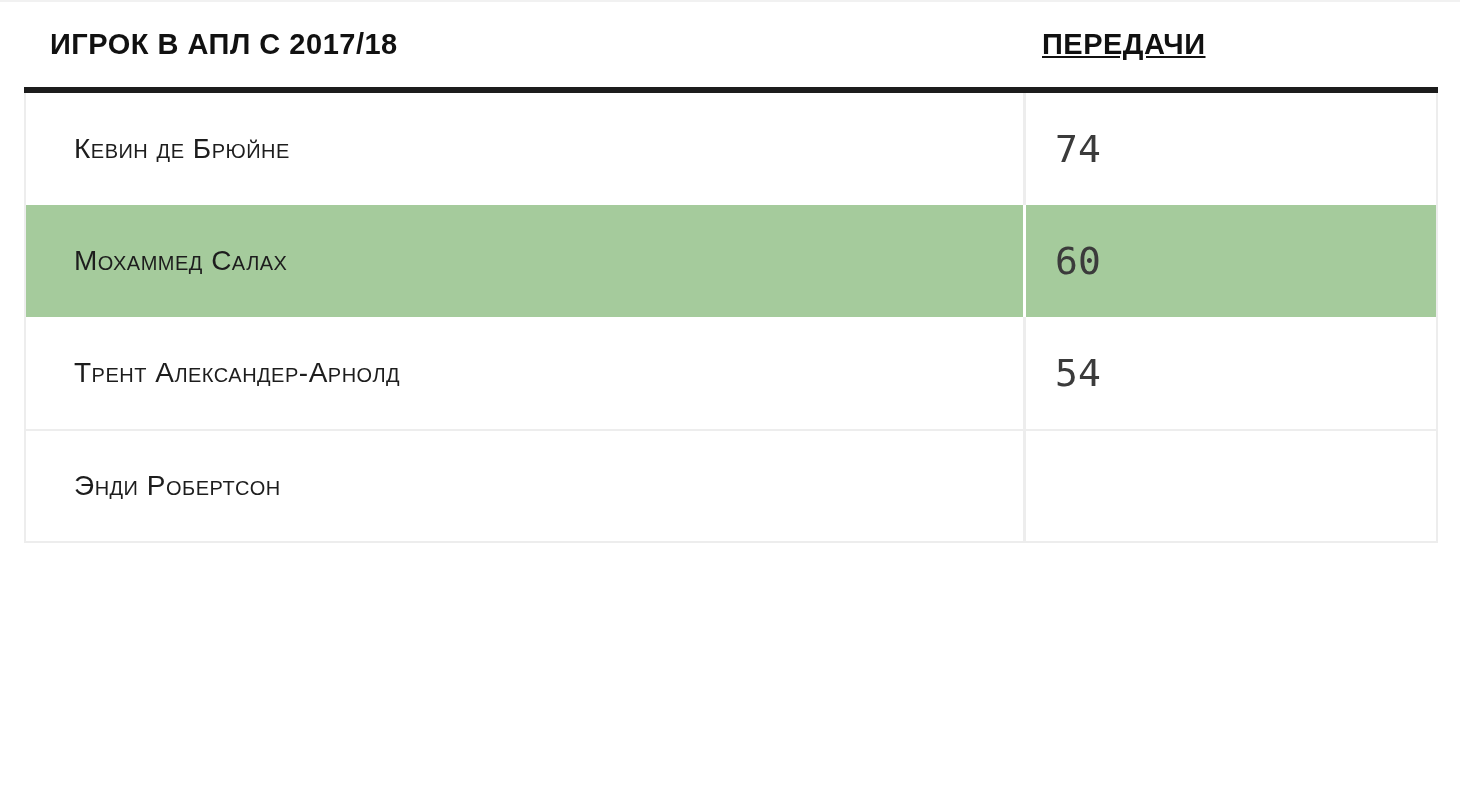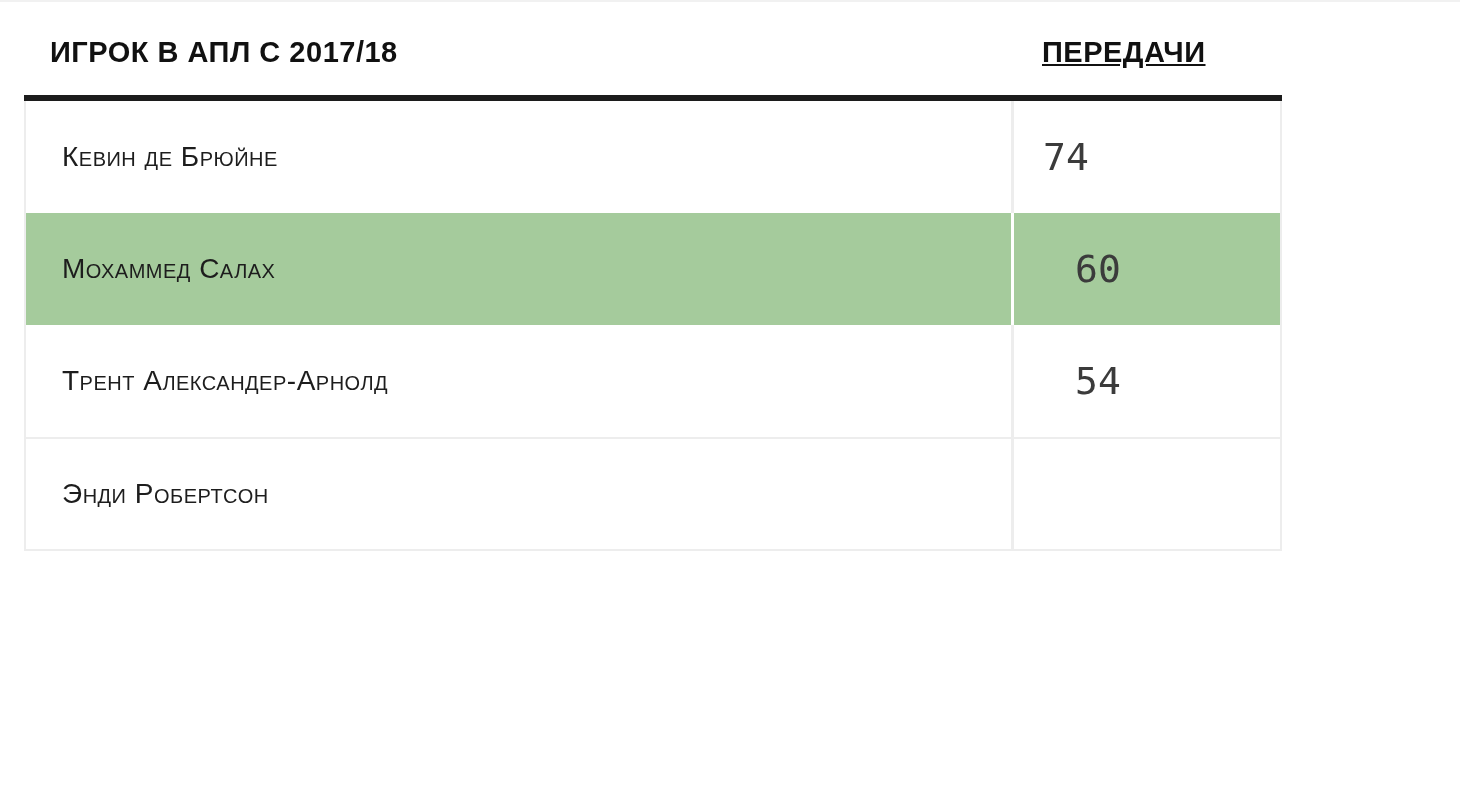--- a/index.html
+++ b/index.html
@@ -17,22 +17,22 @@
     position: relative;
     width: 1460px;
     height: 793px;
     box-sizing: border-box;
     border-top: 2px solid #f1f1f1;
     background: var(--page-bg, #ffffff);
   }
   .stat-table {
     position: absolute;
     left: 24px;
-    top: 8px;
-    width: 1258px;
+    top: 0;
+    width: 1414px;
   }
   .thead {
     display: flex;
     align-items: center;
     height: 85px;
     font-weight: 700;
     font-size: 29px;
     letter-spacing: 0.5px;
     color: #111111;
   }
@@ -45,24 +45,25 @@
   }
   .tbody {
     border: 2px solid var(--row-border, #ededed);
     border-top: none;
     background: #ffffff;
   }
   .row {
     display: flex;
     height: 112px;
     box-sizing: border-box;
+    padding-left: 12px;
   }
   .row + .row { border-top: 2px solid var(--row-border, #efefef); }
   .row.highlight,
-  .row.highlight + .row { border-top: none; gap: 32px; }
+  .row.highlight + .row { border-top: none; }
   .row.highlight { background: var(--highlight, #a5cb9c); }
   .cell {
     display: flex;
     align-items: center;
     box-sizing: border-box;
     white-space: nowrap;
   }
   .cell.player {
     width: 988px;
     padding-left: 36px;

